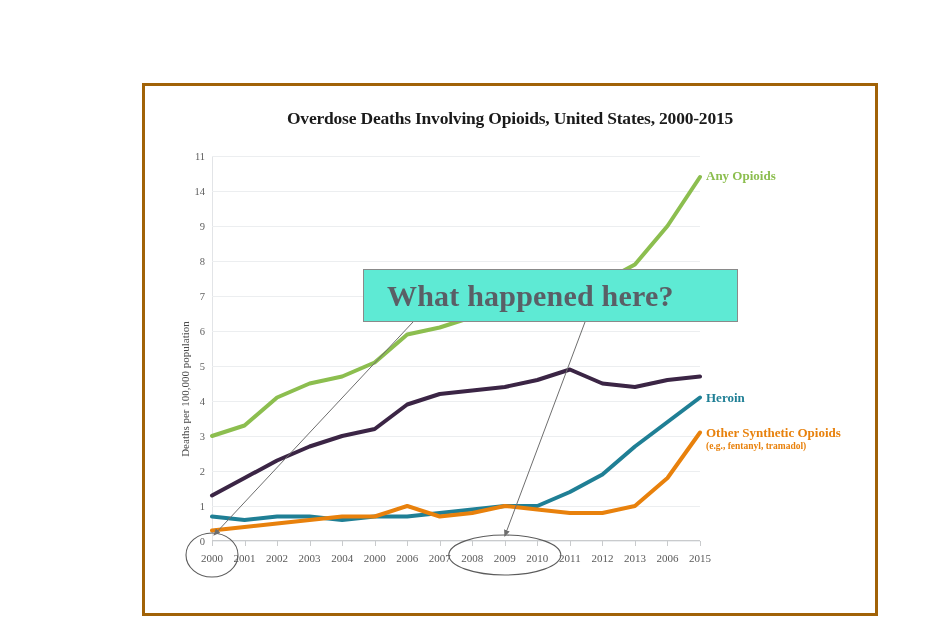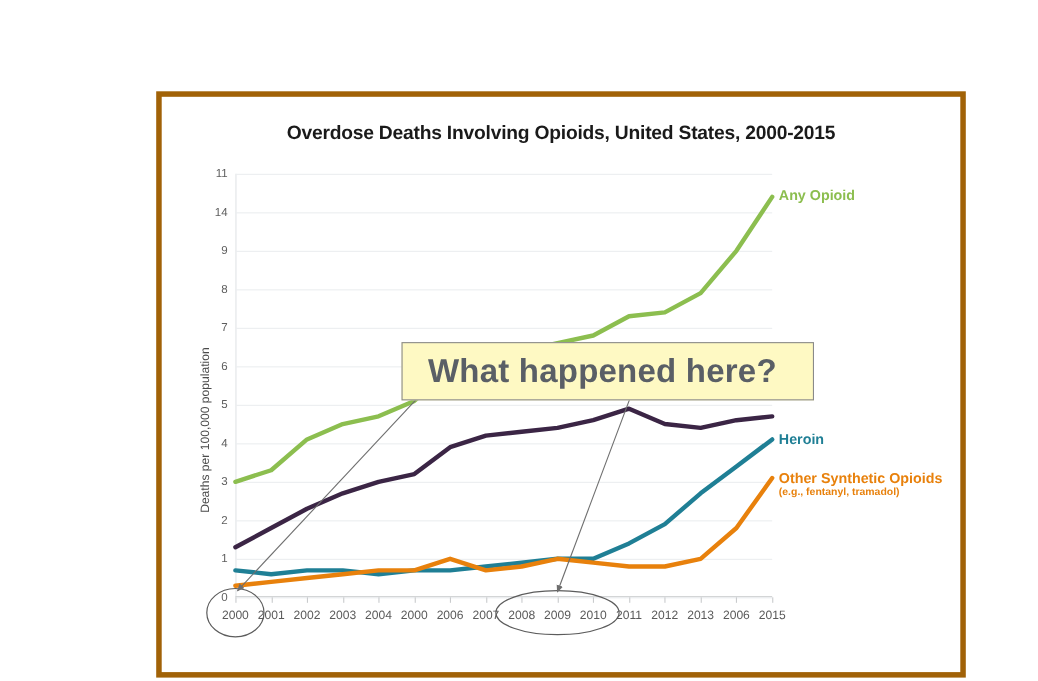--- a/index.html
+++ b/index.html
@@ -19,23 +19,24 @@
     font-size:45px;line-height:56px;
     color:#1553B8;
     letter-spacing:0px;
     white-space:nowrap;
   }
 
   
   .content-frame{
     position:absolute;left:142px;top:83px;
     width:736px;height:533px;
-    border:5px solid #a16207;
+    border:3px solid #a16207;
     background:#fff;
     box-sizing:border-box;
+    font-family:Liberation Serif, serif;
   }
 
   
   .chart-title{
     position:absolute;left:0;top:22px;width:100%;
     text-align:center;
     font-size:17.5px;font-weight:bold;color:#1a1a1a;
     letter-spacing:-0.2px;
   }
 
@@ -87,24 +88,23 @@
   
   .series-label{position:absolute;white-space:nowrap;}
   .series-label .name{font-size:13px;font-weight:bold;line-height:15px;display:block;}
   .series-label .sub{font-size:9.5px;font-weight:bold;line-height:12px;display:block;}
 
   
   .callout{
     position:absolute;
     left:218px;top:183px;width:375px;height:53px;
     border:1.5px solid #8a8a8a;
-    background:#fef9c3;
+    background:#5eead4;
     display:flex;align-items:center;
     box-sizing:border-box;
-    margin-top:40px;
   }
   .callout-text{
     font-size:30px;font-weight:bold;color:#5a5f66;
     padding-left:23px;letter-spacing:0.2px;
   }
 </style>
 </head>
 <body>
 
 <div id="slide">
@@ -186,21 +186,21 @@
           </div>
         <svg class="lines" id="serieslines" width="488" height="385">
             <polyline points="0.00,280.00 32.53,269.50 65.07,241.50 97.60,227.50 130.13,220.50 162.67,206.50 195.20,178.50 227.73,171.50 260.27,161.00 292.80,154.00 325.33,147.00 357.87,129.50 390.40,126.00 422.93,108.50 455.47,70.00 488.00,21.00" fill="none" stroke="#8CBE4F" stroke-width="4" stroke-linejoin="round" stroke-linecap="round"></polyline>
             <polyline points="0.00,339.50 32.53,322.00 65.07,304.50 97.60,290.50 130.13,280.00 162.67,273.00 195.20,248.50 227.73,238.00 260.27,234.50 292.80,231.00 325.33,224.00 357.87,213.50 390.40,227.50 422.93,231.00 455.47,224.00 488.00,220.50" fill="none" stroke="#3B2545" stroke-width="4" stroke-linejoin="round" stroke-linecap="round"></polyline>
             <polyline points="0.00,360.50 32.53,364.00 65.07,360.50 97.60,360.50 130.13,364.00 162.67,360.50 195.20,360.50 227.73,357.00 260.27,353.50 292.80,350.00 325.33,350.00 357.87,336.00 390.40,318.50 422.93,290.50 455.47,266.00 488.00,241.50" fill="none" stroke="#1F7F95" stroke-width="4" stroke-linejoin="round" stroke-linecap="round"></polyline>
             <polyline points="0.00,374.50 32.53,371.00 65.07,367.50 97.60,364.00 130.13,360.50 162.67,360.50 195.20,350.00 227.73,360.50 260.27,357.00 292.80,350.00 325.33,353.50 357.87,357.00 390.40,357.00 422.93,350.00 455.47,322.00 488.00,276.50" fill="none" stroke="#E8810C" stroke-width="4" stroke-linejoin="round" stroke-linecap="round"></polyline>
           </svg>
       </div>
       <div id="serieslabels">
           <div class="series-label" style="left: 561px; top: 82px; color: rgb(140, 190, 79);">
-            <span class="name">Any Opioid</span>
+            <span class="name">Any Opioids</span>
           </div>
           <div class="series-label" style="left: 561px; top: 263.5px; color: rgb(59, 37, 69);">
           </div>
           <div class="series-label" style="left: 561px; top: 303.5px; color: rgb(31, 127, 149);">
             <span class="name">Heroin</span>
           </div>
           <div class="series-label" style="left: 561px; top: 338.5px; color: rgb(232, 129, 12);">
             <span class="name">Other Synthetic Opioids</span>
             <span class="sub">(e.g., fentanyl, tramadol)</span>
           </div>

